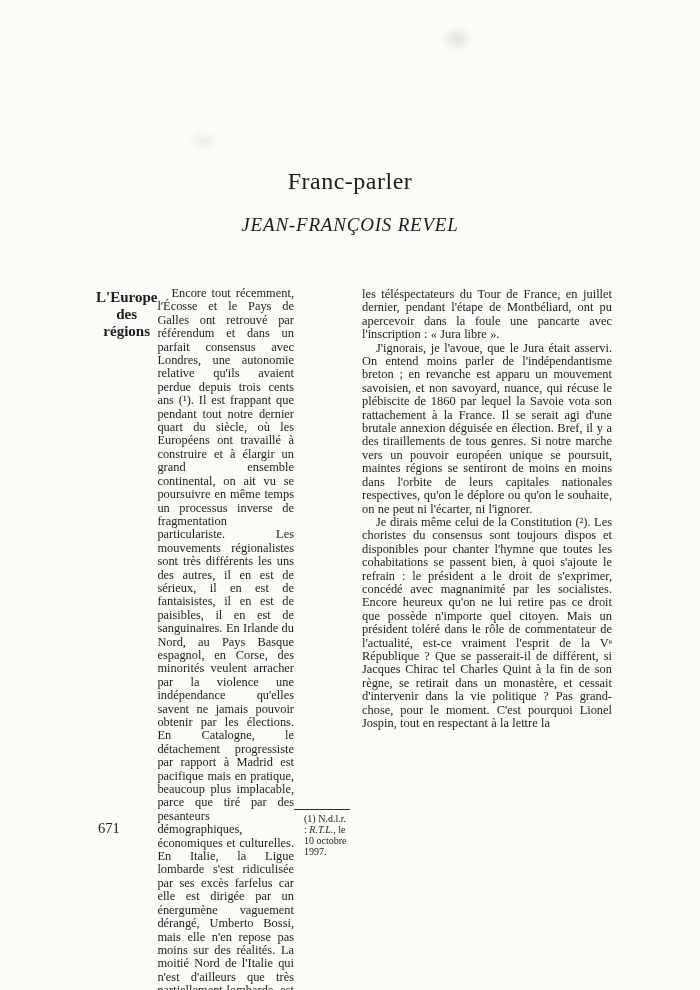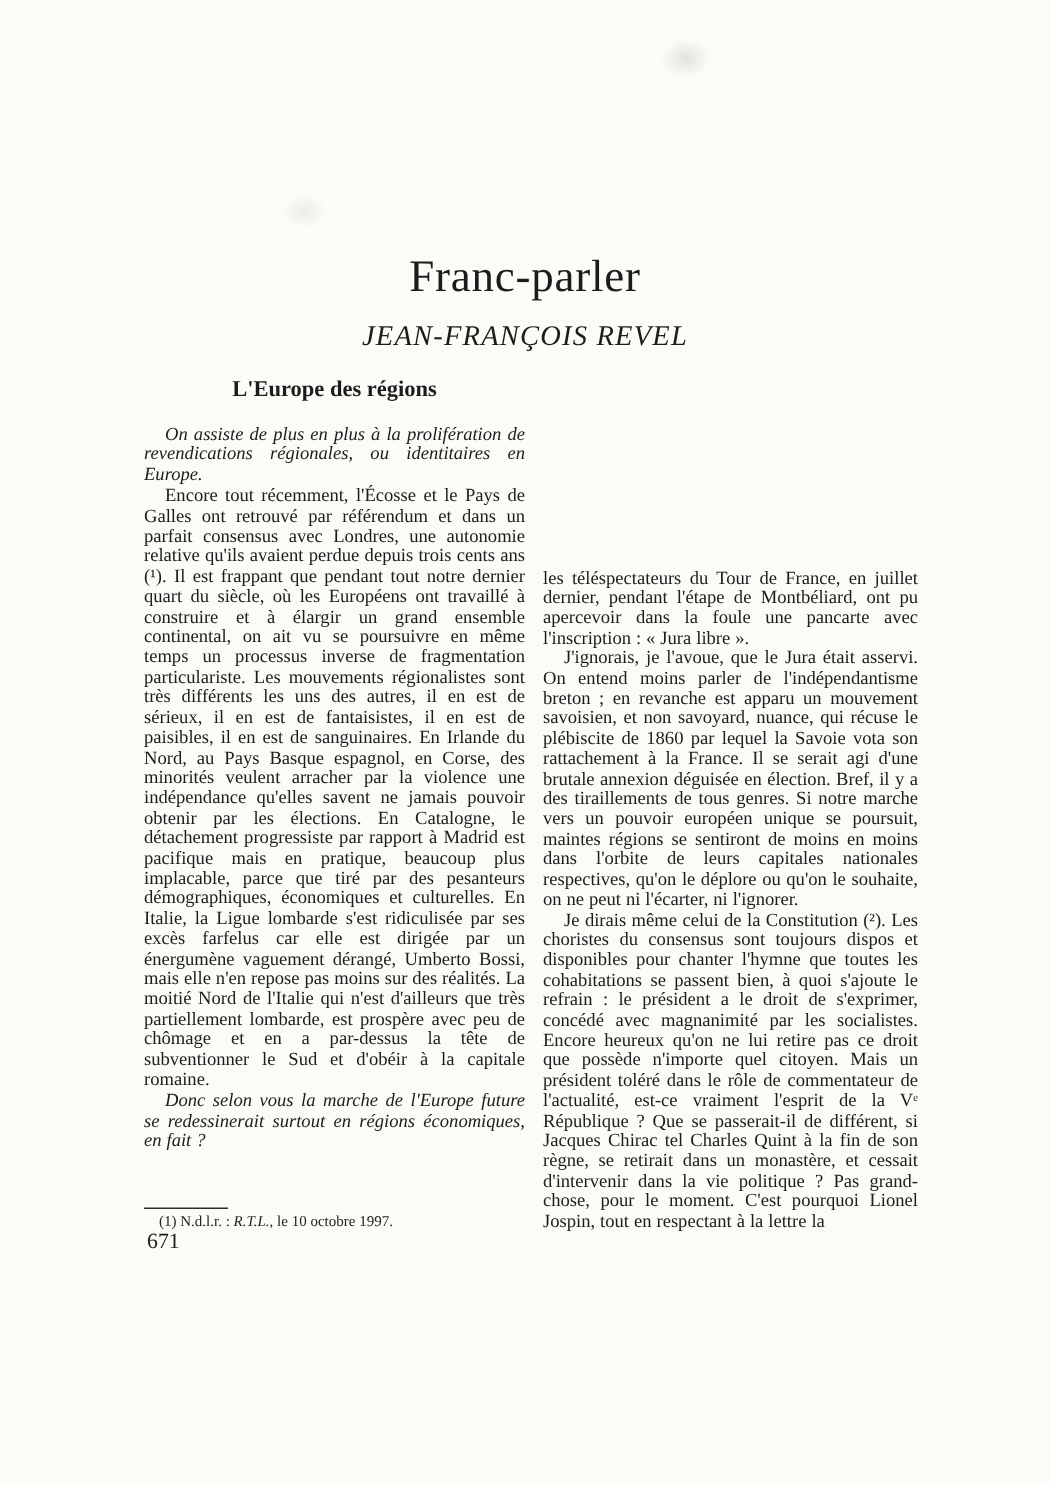--- a/index.html
+++ b/index.html
@@ -27,21 +27,21 @@
   }
   .smudge.s2 {
     left: 188px; top: 130px; width: 30px; height: 22px;
     background: radial-gradient(ellipse at center, rgba(170,170,165,0.20), rgba(170,170,165,0) 70%);
   }
   .doc-title {
     position: absolute;
     left: 0; top: 168px;
     width: 700px;
     text-align: center;
-    font-size: 30px;
+    font-size: 24px;
     font-weight: normal;
     margin: 0;
     letter-spacing: 0.5px;
   }
   .doc-author {
     position: absolute;
     left: 0; top: 214px;
     width: 700px;
     text-align: center;
     font-style: italic;
@@ -52,22 +52,23 @@
   .columns {
     position: absolute;
     left: 96px;
     top: 250px;
     width: 516px;
     display: flex;
     gap: 12px;
   }
   .col {
     display: flex;
-    flex-direction: column;
+    flex-direction: row;
     height: 570px;
+    margin-top: 37px;
   }
   .col.left  { width: 254px; }
   .col.right { width: 250px; padding-top: 1px; justify-content: flex-end; }
   .col-heading, .subheading {
     font-size: 15px;
     font-weight: bold;
     text-align: center;
     margin: 2px 0 13px 0;
   }
   .subheading { margin: 11px 0 12px 0; }
@@ -115,21 +116,20 @@
   <div class="smudge s2"></div>
 
   <h1 class="doc-title">Franc-parler</h1>
   <div class="doc-author">JEAN-FRANÇOIS REVEL</div>
 
   <div class="columns">
 
     <div class="col left">
       <h2 class="col-heading">L'Europe des régions</h2>
       <div>
-          <p class="para q">On assiste de plus en plus à la prolifération de revendications régionales, ou identitaires en Europe.</p>
           <p class="para">Encore tout récemment, l'Écosse et le Pays de Galles ont retrouvé par référendum et dans un parfait consensus avec Londres, une autonomie relative qu'ils avaient perdue depuis trois cents ans (¹). Il est frappant que pendant tout notre dernier quart du siècle, où les Européens ont travaillé à construire et à élargir un grand ensemble continental, on ait vu se poursuivre en même temps un processus inverse de fragmentation particulariste. Les mouvements régionalistes sont très différents les uns des autres, il en est de sérieux, il en est de fantaisistes, il en est de paisibles, il en est de sanguinaires. En Irlande du Nord, au Pays Basque espagnol, en Corse, des minorités veulent arracher par la violence une indépendance qu'elles savent ne jamais pouvoir obtenir par les élections. En Catalogne, le détachement progressiste par rapport à Madrid est pacifique mais en pratique, beaucoup plus implacable, parce que tiré par des pesanteurs démographiques, économiques et culturelles. En Italie, la Ligue lombarde s'est ridiculisée par ses excès farfelus car elle est dirigée par un énergumène vaguement dérangé, Umberto Bossi, mais elle n'en repose pas moins sur des réalités. La moitié Nord de l'Italie qui n'est d'ailleurs que très partiellement lombarde, est prospère avec peu de chômage et en a par-dessus la tête de subventionner le Sud et d'obéir à la capitale romaine.</p>
           <p class="para q">Donc selon vous la marche de l'Europe future se redessinerait surtout en régions économiques, en fait ?</p>
         </div>
       <div class="footnote">
         <div class="fn-rule"></div>
         <div class="fn-text">
           <span>(1)</span>
           <span>N.d.l.r. :</span>
           <span class="fn-source">R.T.L.</span><span>, le 10 octobre 1997.</span>
         </div>

